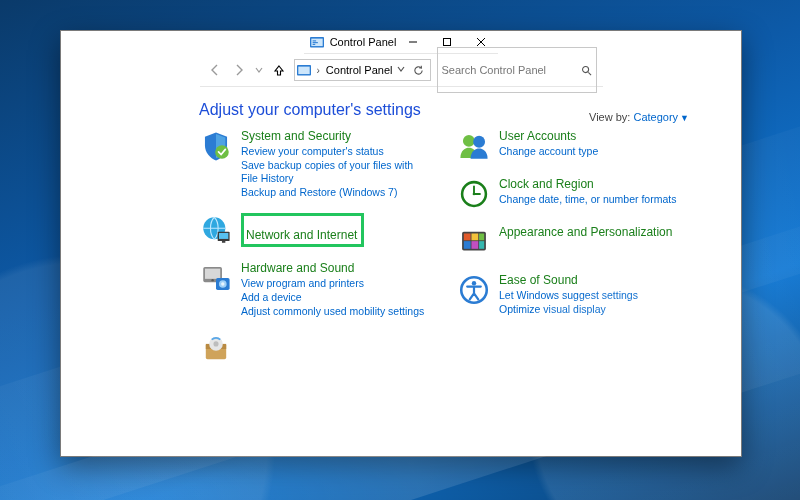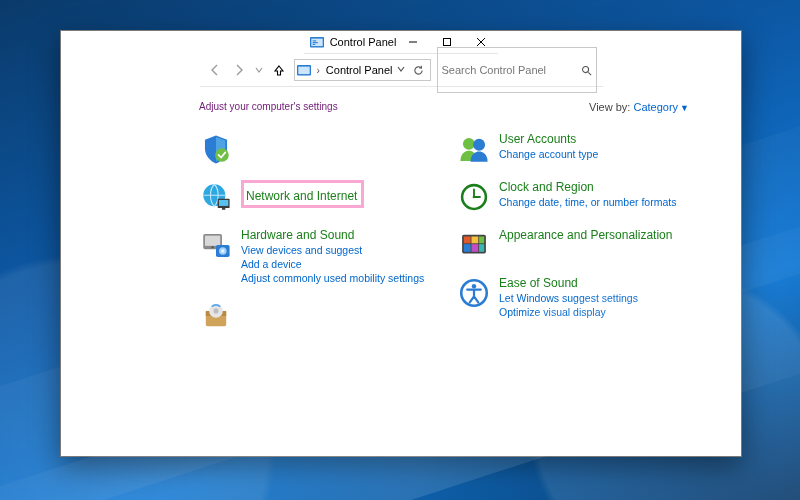--- a/index.html
+++ b/index.html
@@ -40,34 +40,34 @@
   .addr{flex:1 1 auto;height:20px;border:1px solid #c8c8c8;display:flex;align-items:center;padding:0 2px;gap:4px;font-size:11px}
   .addr .mini-icon{width:14px;height:12px}
   .addr .chev{color:#555;font-size:10px;padding:0 2px}
   .addr-text{color:#000}
   .addr-ctrls{margin-left:auto;display:flex;gap:8px;color:#555;padding-right:4px}
   .search{width:150px;height:20px;border:1px solid #c8c8c8;display:flex;align-items:center;padding:12px 4px;color:#777;gap:4px;font-size:11px}
   .search .sicon{margin-left:auto;color:#555}
 
   
   .content{flex:1 1 auto;padding:14px 26px 10px 110px;position:relative;overflow:hidden}
-  .heading{color:#701a75;font-size:10px;margin-bottom:20px}
-  .viewby{position:absolute;right:24px;top:14px;font-size:11px;color:#444}
+  .heading{color:#1d4ed8;font-size:16px;margin-bottom:10px}
+  .viewby{position:absolute;right:24px;top:24px;font-size:11px;color:#444}
   .viewby .val{color:#0066cc}
   .viewby .dd{color:#0066cc;font-size:9px;margin-left:2px}
 
   .cols{display:flex;gap:28px}
   .col{width:230px;display:flex;flex-direction:column;gap:14px}
   .cat{display:flex;gap:8px}
   .cat-icon{flex:0 0 34px;height:34px}
   .cat-body{display:flex;flex-direction:column;gap:1px}
   .cat-title{color:#1a7f1a;font-size:12px;line-height:15px;white-space:nowrap}
   .cat-link{color:#0066cc;font-size:10.5px;line-height:13px}
 
-  .highlight-box{border:3px solid #f9a8d4;display:inline-block;padding:6px 4px 1px 2px;margin-bottom:-2px}
+  .highlight-box{border:3px solid #22c55e;display:inline-block;padding:12px 4px 1px 2px;margin-bottom:-2px}
 
   svg{display:block}
 </style>
 </head>
 <body>
 
 <div class="window">
 
   <div class="titlebar">
     <span class="tb-icon">
@@ -168,20 +168,26 @@
 
         <div class="cat">
           <div class="cat-icon">
             <svg viewBox="0 0 40 40">
                 <path d="M20 4 L33 9 V19 C33 28 27 34 20 37 C13 34 7 28 7 19 V9 Z" fill="#2b7cd3"></path>
                 <path d="M20 6 L31 10 V19 C31 26.5 26 32 20 34.5 V6 Z" fill="#4fa3e3"></path>
                 <circle cx="27" cy="27" r="8" fill="#6fbf44"></circle>
                 <path d="M23 27 L26 30 L31 24" stroke="#fff" stroke-width="2" fill="none" stroke-linecap="round"></path>
               </svg>
           </div>
+          <div class="cat-body">
+            <span class="cat-title">System and Security</span>
+            <span class="cat-link">Review your computer's status</span>
+            <span class="cat-link">Save backup copies of your files with File History</span>
+            <span class="cat-link">Backup and Restore (Windows 7)</span>
+          </div>
         </div>
 
         <div class="cat">
           <div class="cat-icon">
             <svg viewBox="0 0 40 40">
                 <circle cx="18" cy="18" r="13" fill="#2fa8e0"></circle>
                 <path d="M5 18 H31 M18 5 C12 11 12 25 18 31 M18 5 C24 11 24 25 18 31" stroke="#bfe8ff" stroke-width="1.3" fill="none"></path>
                 <rect x="22" y="22" width="14" height="11" rx="1" fill="#3b3b3b"></rect>
                 <rect x="23.5" y="23.5" width="11" height="7" fill="#58c1f0"></rect>
                 <rect x="27" y="33" width="4" height="2" fill="#3b3b3b"></rect>
@@ -200,21 +206,21 @@
                 <rect x="5" y="7" width="22" height="18" rx="2" fill="#8a8a8a"></rect>
                 <rect x="7" y="9" width="18" height="12" fill="#d8d8d8"></rect>
                 <circle cx="16" cy="22.5" r="1.4" fill="#5a5a5a"></circle>
                 <rect x="20" y="20" width="16" height="14" rx="2" fill="#2b7cd3"></rect>
                 <circle cx="28" cy="27" r="4.5" fill="#9fd0f7"></circle>
                 <circle cx="28" cy="27" r="2" fill="#e8f4ff"></circle>
               </svg>
           </div>
           <div class="cat-body">
             <span class="cat-title">Hardware and Sound</span>
-            <span class="cat-link">View devices and suggest</span>
+            <span class="cat-link">View program and printers</span>
             <span class="cat-link">Add a device</span>
             <span class="cat-link">Adjust commonly used mobility settings</span>
           </div>
         </div>
 
         <div class="cat">
           <div class="cat-icon">
             <svg viewBox="0 0 40 40">
                 <rect x="8" y="14" width="24" height="18" rx="2" fill="#cfa35a"></rect>
                 <rect x="8" y="14" width="24" height="6" fill="#b98a42"></rect>

